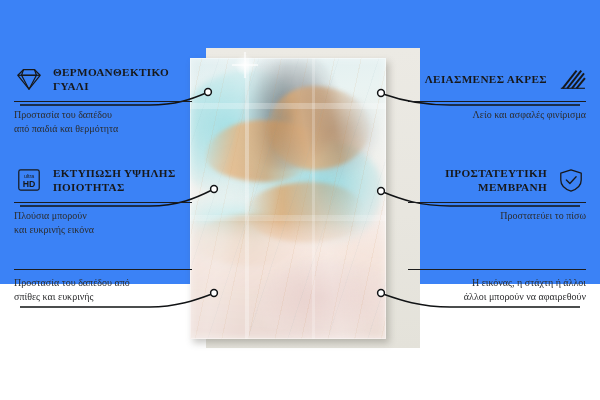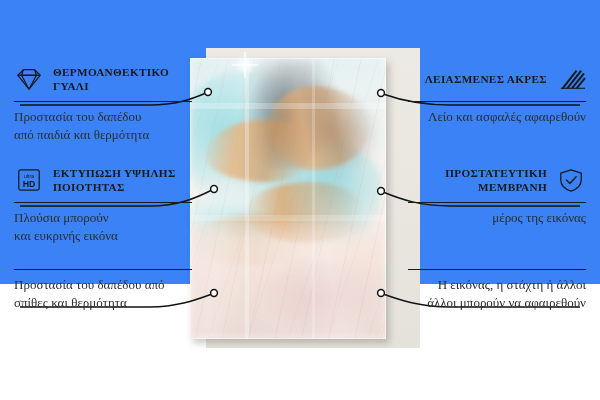--- a/index.html
+++ b/index.html
@@ -82,21 +82,21 @@
   .feat{position:absolute;width:178px;}
   .feat.left{left:14px;text-align:left;}
   .feat.right{right:14px;text-align:right;}
   .feat-head{display:flex;align-items:center;gap:9px;min-height:34px;}
   .feat.right .feat-head{flex-direction:row-reverse;text-align:right;}
   .feat-title{
     font-size:11.2px;font-weight:700;letter-spacing:.35px;color:#17181a;
     line-height:1.26;text-transform:uppercase;
   }
   .rule{height:0;border-top:1.1px solid #1b1c1e;margin:5px 0 6px 0;}
-  .feat-desc{font-size:13px;line-height:1.42;color:#2b2c2e;}
+  .feat-desc{font-size:10px;line-height:1.42;color:#2b2c2e;}
   .ic{width:30px;height:26px;flex:0 0 30px;display:block;}
 
   .f1{top:62px;} .f2{top:163px;} .f3{top:264px;}
 </style>
 </head>
 <body>
 
 <div class="stage">
 
   <div class="product-zone">
@@ -175,57 +175,57 @@
     <div class="feat-desc">
       <div>Πλούσια μπορούν</div>
       <div>και ευκρινής εικόνα</div>
     </div>
   </div>
 
   <div class="feat left f3">
     <div class="rule"></div>
     <div class="feat-desc">
       <div>Προστασία του δαπέδου από</div>
-      <div>σπίθες και θερμότητα</div>
+      <div>σπίθες και ευκρινής</div>
     </div>
   </div>
 
   <div class="feat right f1">
     <div class="feat-head">
       <svg class="ic" viewBox="0 0 32 28">
         <g stroke="#17181a" stroke-width="2.1" stroke-linecap="butt">
           <path d="M7,24 L22,5"></path>
             <path d="M12,24 L27,5"></path>
             <path d="M17,24 L30,8"></path>
             <path d="M22,24 L31,13"></path>
         </g>
         <path d="M5,24 L31,24" stroke="#17181a" stroke-width="1.2"></path>
       </svg>
       <div class="feat-title">ΛΕΙΑΣΜΕΝΕΣ ΑΚΡΕΣ</div>
     </div>
     <div class="rule"></div>
     <div class="feat-desc">
-      <div>Λείο και ασφαλές αφαιρεθούν</div>
+      <div>Λείο και ασφαλές φινίρισμα</div>
       <div></div>
     </div>
   </div>
 
   <div class="feat right f2">
     <div class="feat-head">
       <svg class="ic" viewBox="0 0 32 28">
         <g fill="none" stroke="#17181a" stroke-width="1.4" stroke-linecap="round" stroke-linejoin="round">
           <path d="M16,3 L27,6.5 L27,14 C27,20 22,24 16,26 C10,24 5,20 5,14 L5,6.5 Z"></path>
           <path d="M11,14 L14.8,17.8 L21.5,10.5"></path>
         </g>
       </svg>
       <div class="feat-title">ΠΡΟΣΤΑΤΕΥΤΙΚΗ ΜΕΜΒΡΑΝΗ</div>
     </div>
     <div class="rule"></div>
     <div class="feat-desc">
-      <div>μέρος της εικόνας</div>
+      <div>Προστατεύει το πίσω</div>
     </div>
   </div>
 
   <div class="feat right f3">
     <div class="rule"></div>
     <div class="feat-desc">
       <div>Η εικόνας, η στάχτη ή άλλοι</div>
       <div>άλλοι μπορούν να αφαιρεθούν</div>
     </div>
   </div>

